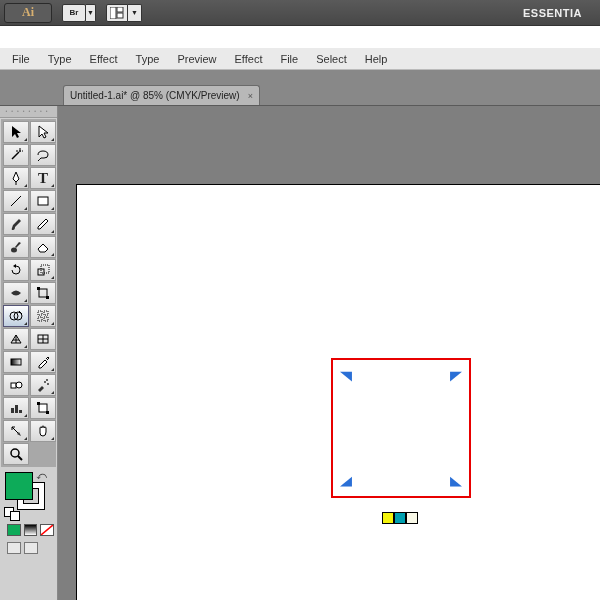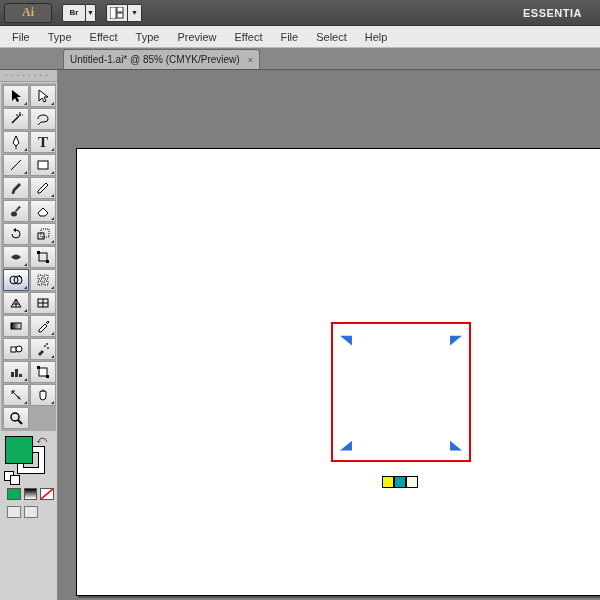--- a/index.html
+++ b/index.html
@@ -9,25 +9,25 @@
 .topbar { height: 26px; background: linear-gradient(#5a5a5a,#474747); display: flex; align-items: center; border-bottom: 1px solid #333; }
 .logo-box { width: 48px; height: 20px; margin-left: 4px; background: #5c5c5c; border: 1px solid #2a2a2a; border-radius: 3px; display:flex; align-items:center; justify-content:center; color:#d8b070; font-weight:bold; font-size:12px; font-family: Georgia, serif; }
 .br-box { width: 24px; height: 18px; margin-left: 10px; background:#e9e9e9; border:1px solid #333; border-radius:2px; display:flex;align-items:center;justify-content:center; font-size:8px; font-weight:bold; color:#222;}
 .br-dd { width:10px; height:18px; background:#e9e9e9; border:1px solid #333; border-left:none; border-radius:0 2px 2px 0; display:flex;align-items:center;justify-content:center; color:#222;}
 .doc-setup { margin-left:10px; display:flex;}
 .doc-setup-icon { width:22px; height:18px; background:#e9e9e9; border:1px solid #333; border-radius:2px 0 0 2px; display:flex;align-items:center;justify-content:center;}
 .doc-setup-dd { width:14px; height:18px; background:#e9e9e9; border:1px solid #333; border-left:none; border-radius:0 2px 2px 0; display:flex;align-items:center;justify-content:center;color:#222;}
 .workspace-label { margin-left:auto; color:#eee; font-size:11px; padding-right:18px; font-weight:bold; letter-spacing:0.5px;}
 
 
-.menubar { height: 22px; background:#eaeaea; border-bottom:1px solid #bbb; display:flex; align-items:center; padding-left:12px; gap:18px;}
+.menubar { height: 22px; background:#eaeaea; border-bottom:1px solid #bbb; display:flex; align-items:center; padding-left:12px; gap:18px;margin-top:22px;}
 .menubar span { color:#333; cursor:default;}
 
 
-.tabrow { height: 22px; background:#888; display:flex; align-items:flex-end; padding-left:63px; border-bottom:1px solid #5a5a5a;}
+.tabrow { height: 36px; background:#888; display:flex; align-items:flex-end; padding-left:63px; border-bottom:1px solid #5a5a5a;}
 .tab { height:20px; background:#b8b8b8; border:1px solid #6a6a6a; border-bottom:none; border-radius:3px 3px 0 0; padding:0 6px; display:flex; align-items:center; font-size:10px; color:#222; gap:8px;}
 .tab .close-x { font-size:9px; color:#555;}
 
 
 .workarea { display:flex; height: 530px; }
 
 
 .toolbox { width:58px; background:#d0d0d0; border-right:1px solid #888; display:flex; flex-direction:column;}
 .tool-hdr { height:12px; background:#c0c0c0; border-bottom:1px solid #9a9a9a; display:flex; align-items:center; justify-content:center;}
 .grip { color:#888; letter-spacing:4px; font-size:5px; line-height:5px;}

